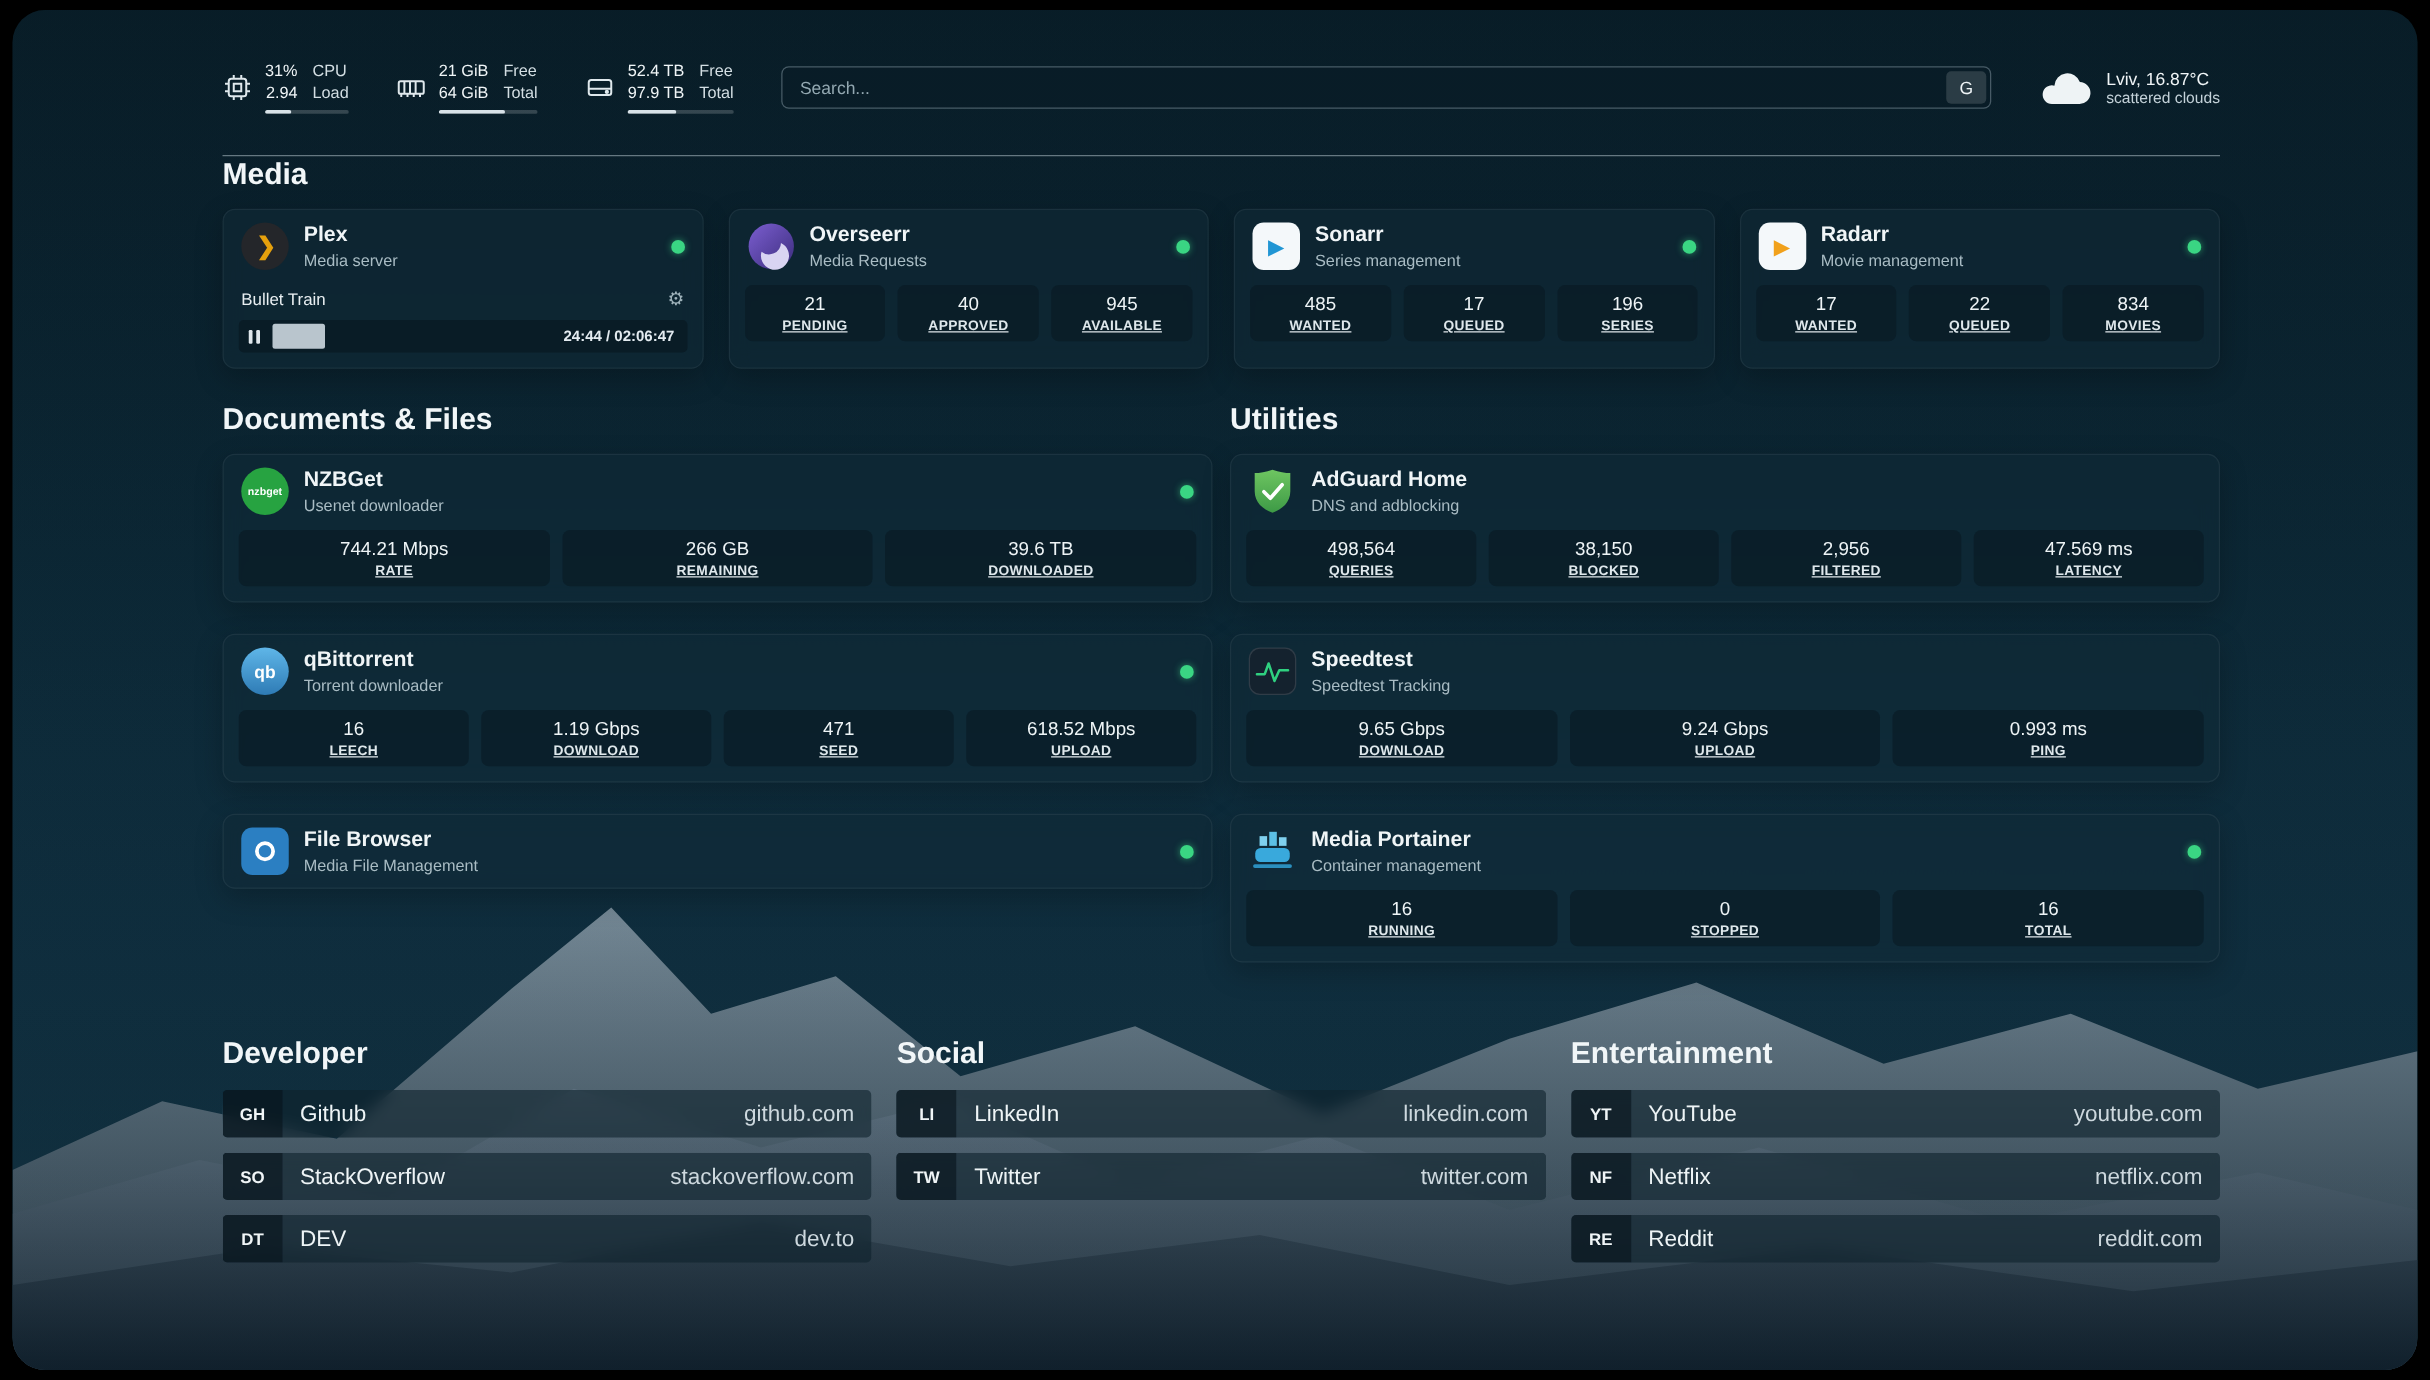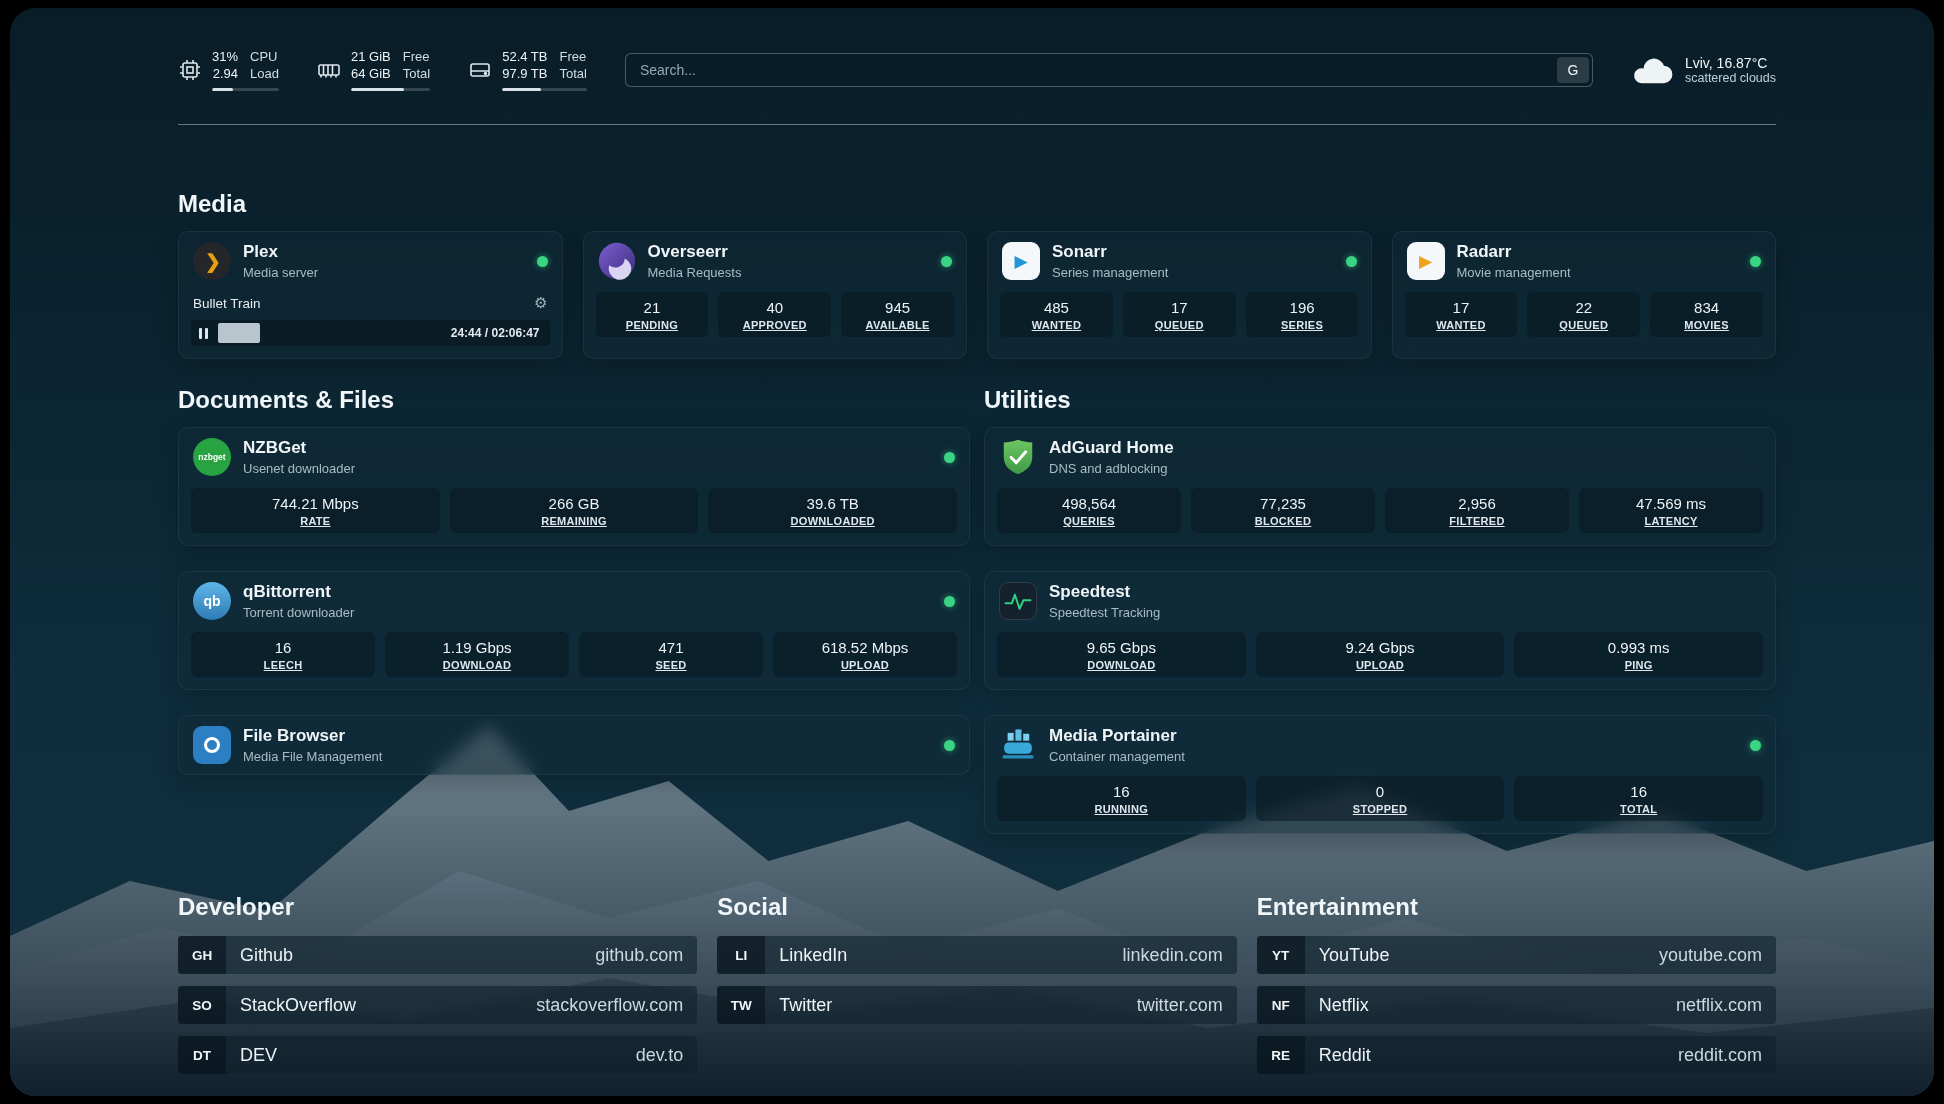--- a/index.html
+++ b/index.html
@@ -41,21 +41,21 @@
   .weather { display: flex; align-items: center; gap: 12px; }
   .weather-icon { width: 42px; height: 30px; }
   .weather-text { display: flex; flex-direction: column; }
   .weather-loc { font-size: 14px; color: #f0f5f7; }
   .weather-cond { font-size: 12.5px; color: #c3d1d8; }
 
   .divider { margin-top: 28px; height: 1px; background: rgba(215,228,234,0.45); }
 
   
   .sec-heading { font-size: 24px; font-weight: 700; color: #f1f6f8; line-height: 30px; margin-bottom: 12px; }
-  .section-media { margin-top: 64px; }
+  .section-media { }
   .media-grid { display: grid; grid-template-columns: repeat(4, 1fr); gap: 20px; }
 
   .columns { display: grid; grid-template-columns: 1fr 1fr; gap: 0 14px; margin-top: 26px; }
   .col-stack { display: flex; flex-direction: column; gap: 25px; }
 
   
   .card {
     background: rgba(16,42,54,0.55); border: 1px solid rgba(255,255,255,0.06);
     border-radius: 10px; backdrop-filter: blur(8px);
     box-shadow: 0 8px 22px rgba(0,0,0,0.22); cursor: pointer;
@@ -452,21 +452,21 @@
                 <div class="svc-title">AdGuard Home</div>
                 <div class="svc-sub">DNS and adblocking</div>
               </div>
             </div>
             <div class="tiles">
               <div class="tile">
                 <div class="tile-value">498,564</div>
                 <div class="tile-label">QUERIES</div>
               </div>
               <div class="tile">
-                <div class="tile-value">77,235</div>
+                <div class="tile-value">38,150</div>
                 <div class="tile-label">BLOCKED</div>
               </div>
               <div class="tile">
                 <div class="tile-value">2,956</div>
                 <div class="tile-label">FILTERED</div>
               </div>
               <div class="tile">
                 <div class="tile-value">47.569 ms</div>
                 <div class="tile-label">LATENCY</div>
               </div>

